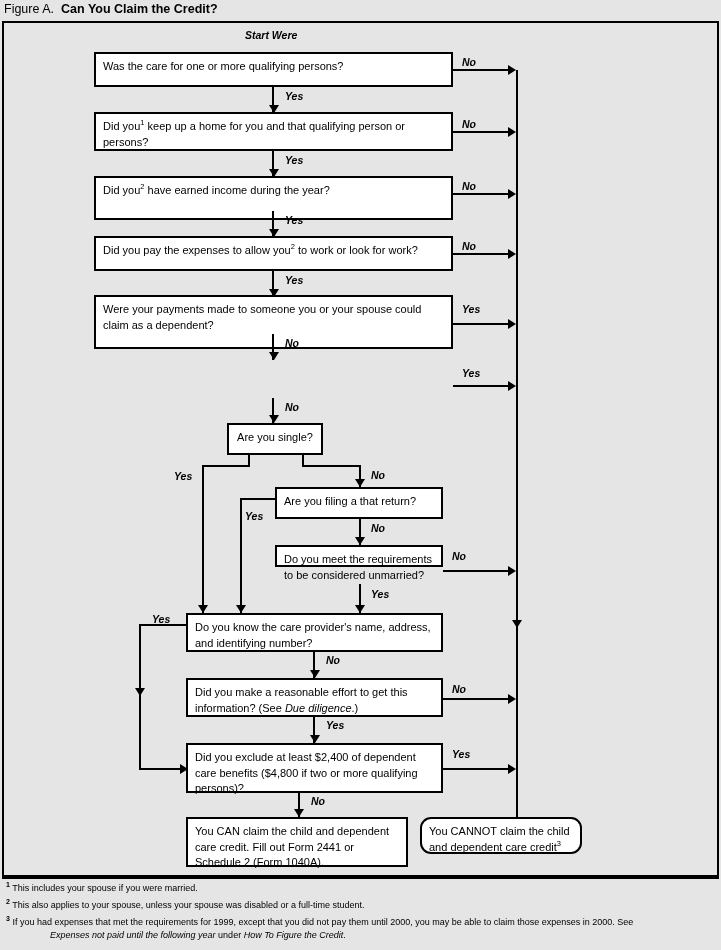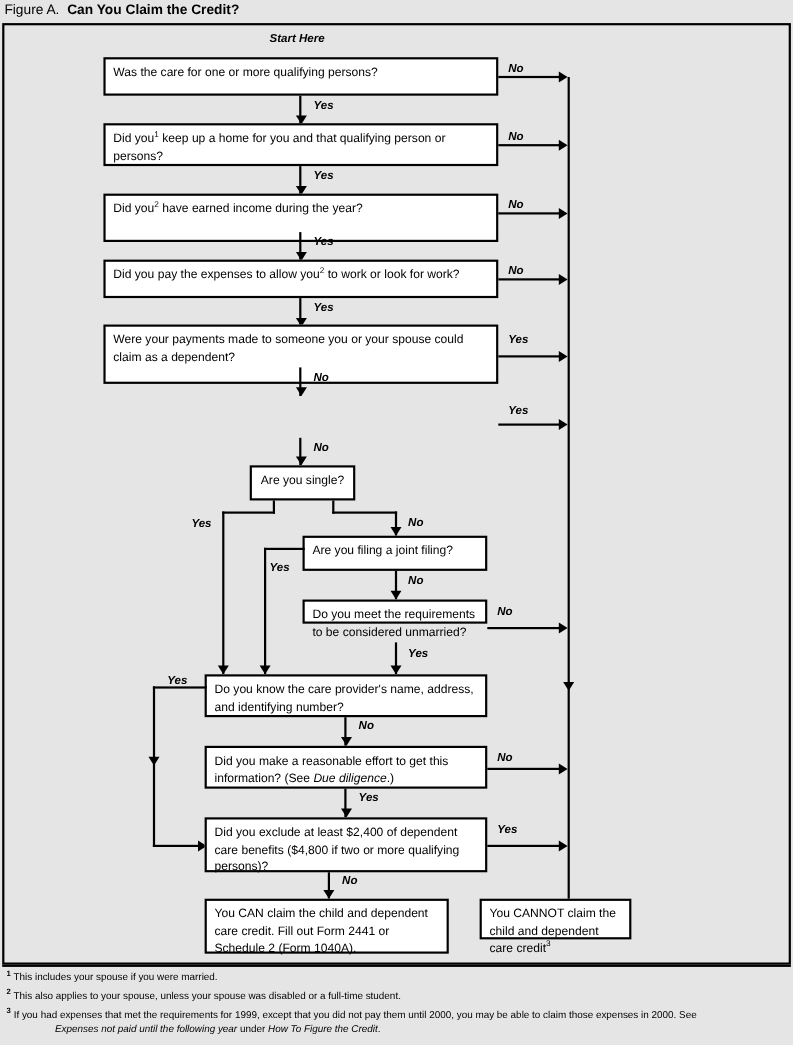--- a/index.html
+++ b/index.html
@@ -46,21 +46,21 @@
 
 <div id="page">
 
   <div class="fig-title">
     <span class="lab">Figure A.</span><span class="nm">Can You Claim the Credit?</span>
   </div>
 
   <div class="frame"></div>
   <div class="footsep"></div>
 
-  <div class="start" style="left:245px;top:29px;">Start Here</div>
+  <div class="start" style="left:245px;top:29px;">Start Were</div>
 
   <div class="v" style="left:516px;top:70px;height:762px;"></div>
   <div class="ar ar-d" style="left:512px;top:620px;"></div>
   <div class="ar ar-d" style="left:512px;top:822px;"></div>
 
   <div class="box" style="left:94px;top:52px;width:359px;height:35px;">
     <span class="t">Was the care for one or more qualifying persons?</span>
   </div>
   <div class="h" style="left:453px;top:69px;width:57px;"></div>
   <div class="ar ar-r" style="left:508px;top:65px;"></div>
@@ -126,21 +126,21 @@
   <div class="ar ar-d" style="left:198px;top:605px;"></div>
   <div class="lbl" style="left:174px;top:470px;">Yes</div>
 
   <div class="v" style="left:302px;top:455px;height:12px;"></div>
   <div class="h" style="left:302px;top:465px;width:59px;"></div>
   <div class="v" style="left:359px;top:465px;height:22px;"></div>
   <div class="ar ar-d" style="left:355px;top:479px;"></div>
   <div class="lbl" style="left:371px;top:469px;">No</div>
 
   <div class="box" style="left:275px;top:487px;width:168px;height:32px;">
-    <span class="t">Are you filing a joint filing?</span>
+    <span class="t">Are you filing a that return?</span>
   </div>
 
   <div class="h" style="left:240px;top:498px;width:37px;"></div>
   <div class="v" style="left:240px;top:498px;height:115px;"></div>
   <div class="ar ar-d" style="left:236px;top:605px;"></div>
   <div class="lbl" style="left:245px;top:510px;">Yes</div>
 
   <div class="v" style="left:359px;top:519px;height:26px;"></div>
   <div class="ar ar-d" style="left:355px;top:537px;"></div>
   <div class="lbl" style="left:371px;top:522px;">No</div>
@@ -187,21 +187,21 @@
   <div class="ar ar-r" style="left:508px;top:764px;"></div>
   <div class="lbl" style="left:452px;top:748px;">Yes</div>
   <div class="v" style="left:298px;top:793px;height:24px;"></div>
   <div class="ar ar-d" style="left:294px;top:809px;"></div>
   <div class="lbl" style="left:311px;top:795px;">No</div>
 
   <div class="box" style="left:186px;top:817px;width:222px;height:50px;">
     <span class="t">You CAN claim the child and dependent care credit. Fill out Form 2441 or Schedule 2 (Form 1040A).</span>
   </div>
 
-  <div class="box" style="left:436px;top:817px;width:138px;height:37px;">
+  <div class="box" style="left:420px;top:817px;width:162px;height:37px;border-radius:11px;">
     <span class="t"><span>You CANNOT claim the child and dependent care credit</span><sup>3</sup></span>
   </div>
 
   <div class="fn" style="left:6px;top:882px;">
     <sup>1</sup>
     <span>This includes your spouse if you were married.</span>
   </div>
 
   <div class="fn" style="left:6px;top:899px;">
     <sup>2</sup>

